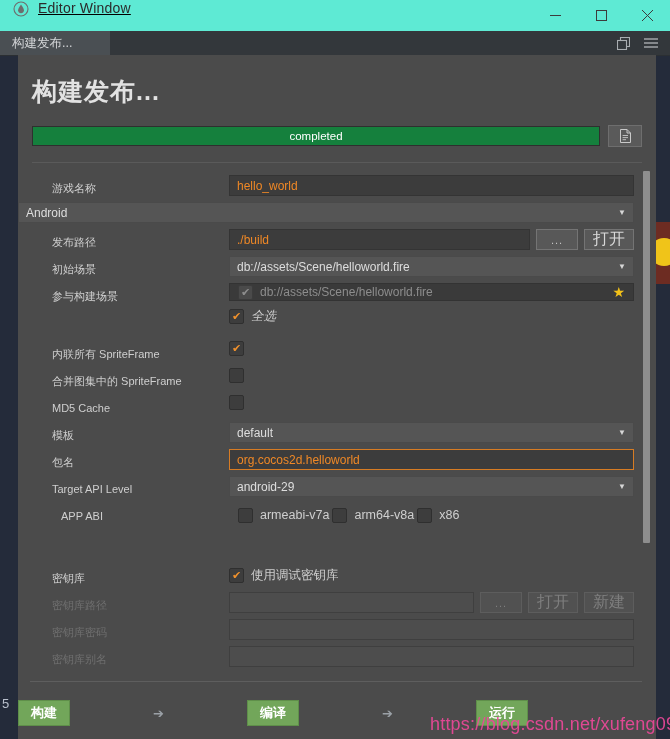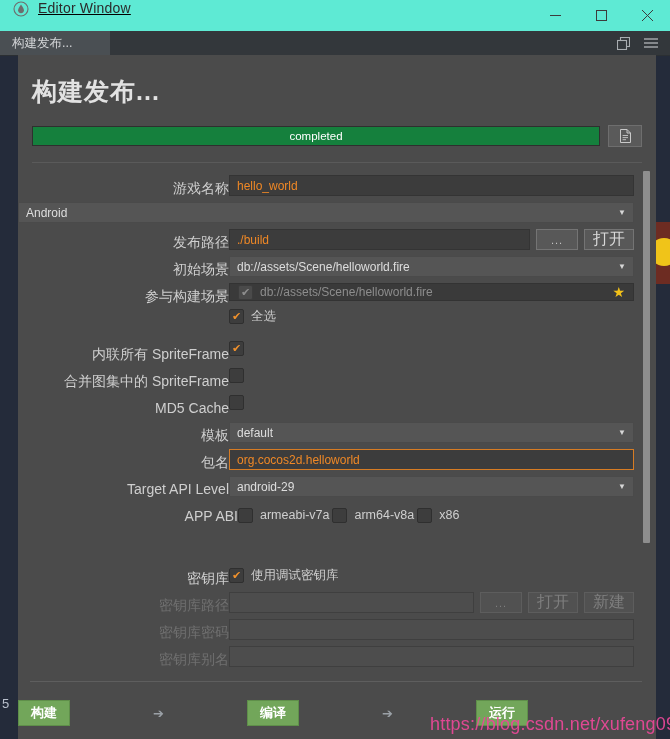--- a/index.html
+++ b/index.html
@@ -195,25 +195,24 @@
   .row {
     display: flex;
     align-items: flex-start;
     min-height: 27px;
     margin-bottom: 0px;
   }
   .label {
     width: 211px;
     padding-left: 34px;
     box-sizing: border-box;
-    font-size: 14px;
+    font-size: 11px;
     color: #cfcfcf;
     line-height: 27px;
     flex: none;
-    text-align: right;
   }
   .label.dim { color: #6f6f6f; }
   .ctrl { flex: 1; padding-right: 22px; display: flex; align-items: center; gap: 6px; }
 
   .field {
     height: 21px;
     background: #3c3c3c;
     border: 1px solid #343434;
     box-sizing: border-box;
     display: flex;
@@ -300,21 +299,21 @@
   }
   .cb.dis::after {
     content: "✔";
     color: #8e8e8e;
     font-size: 11px;
     line-height: 1;
   }
   .cb-row { display: flex; align-items: center; gap: 7px; height: 20px; }
   .cb-label { font-size: 12.5px; color: #cfcfcf; }
   .abi-list { display: flex; flex-direction: row; gap: 3px; padding-top: 2px; }
-  .selall { padding-left: 0; margin-top: 5px; }
+  .selall { padding-left: 0; margin-top: 5px; font-style: italic; }
 
   
   .vscroll {
     position: absolute;
     right: 6px; top: 116px;
     width: 7px; height: 500px;
     background: #4b4b4b;
   }
   .vscroll .thumb {
     position: absolute;

